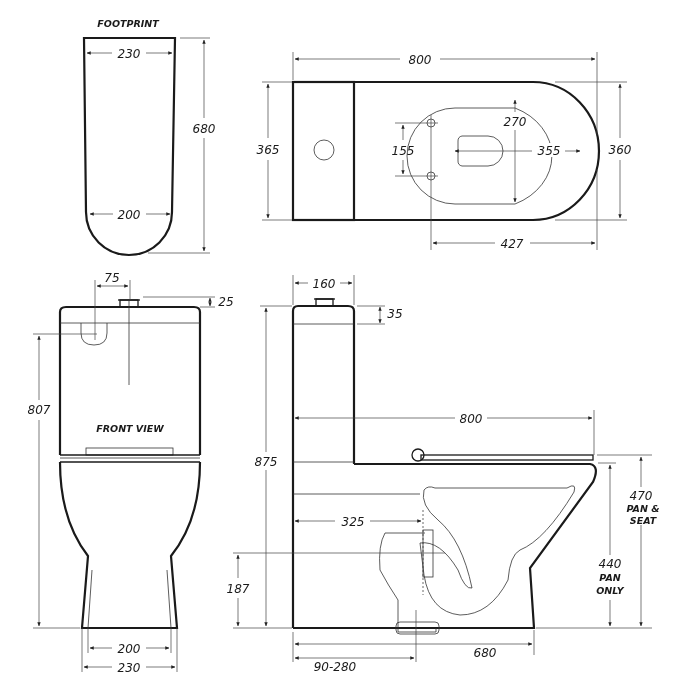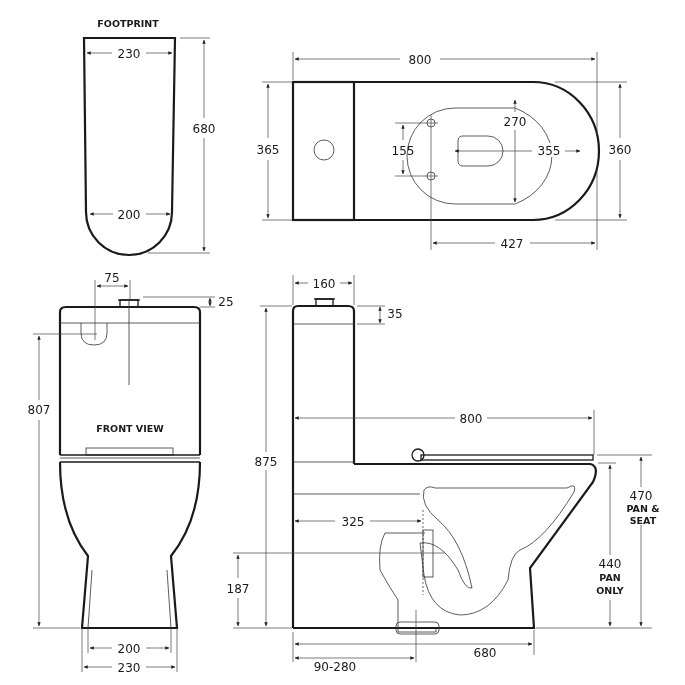--- a/index.html
+++ b/index.html
@@ -1,17 +1,17 @@
 <!DOCTYPE html>
 <html><head>
 <meta charset="utf-8">
 <style>
   html, body { margin: 0; padding: 0; background: #ffffff; }
   body { width: 685px; height: 685px; overflow: hidden; font-family: "DejaVu Sans", sans-serif; }
-  #canvas { position: relative; width: 685px; height: 685px; }
+  #canvas { position: relative; width: 685px; height: 685px; font-style: italic; }
   svg { position: absolute; left: 0; top: 0; }
   .lbl { font-family: "DejaVu Sans", sans-serif; font-size: 12px; fill: #1a1a1a; }
   .lbl-b { font-family: "DejaVu Sans", sans-serif; font-size: 9.5px; font-weight: bold; fill: #1a1a1a; }
   .thick { stroke: #1a1a1a; stroke-width: 2.2; fill: none; }
   .med { stroke: #1a1a1a; stroke-width: 1.3; fill: none; }
   .thin { stroke: #333; stroke-width: 0.8; fill: none; }
   .dim { stroke: #444; stroke-width: 0.7; fill: none; }
 </style>
 </head>
 <body>

